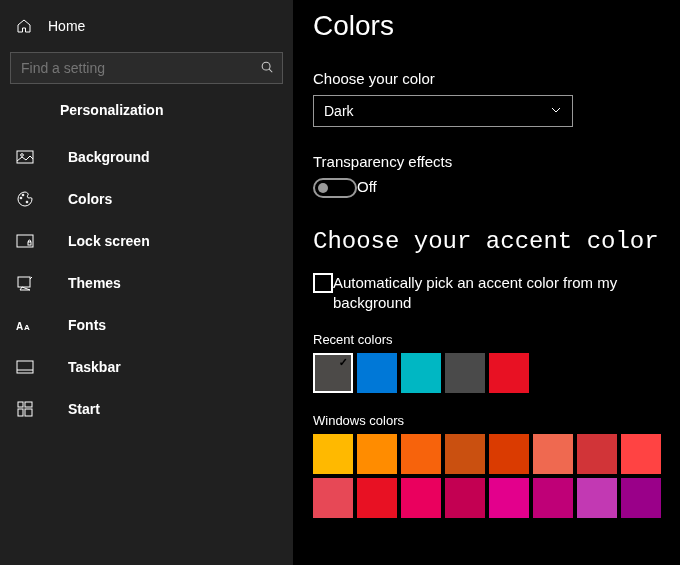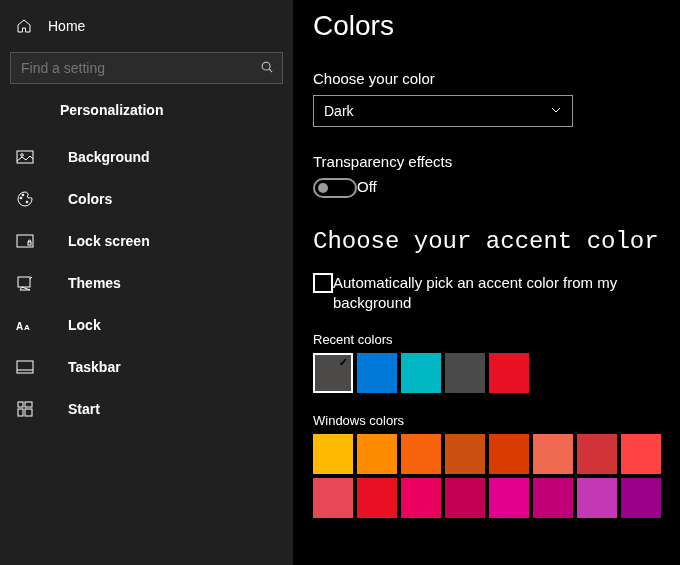--- a/index.html
+++ b/index.html
@@ -100,21 +100,21 @@
       </span>
       <span>Themes</span>
     </div>
     <div class="nav-item">
       <span class="icon">
         <svg viewBox="0 0 18 18" fill="#fff">
             <text x="0" y="14" font-size="10" font-family="serif">A</text>
             <text x="8" y="14" font-size="8" font-family="sans-serif">A</text>
           </svg>
       </span>
-      <span>Lock</span>
+      <span>Fonts</span>
     </div>
     <div class="nav-item">
       <span class="icon">
         <svg viewBox="0 0 18 18" fill="none" stroke="#fff" stroke-width="1">
             <rect x="1" y="3" width="16" height="12"></rect>
             <line x1="1" y1="12" x2="17" y2="12"></line>
           </svg>
       </span>
       <span>Taskbar</span>
     </div>

